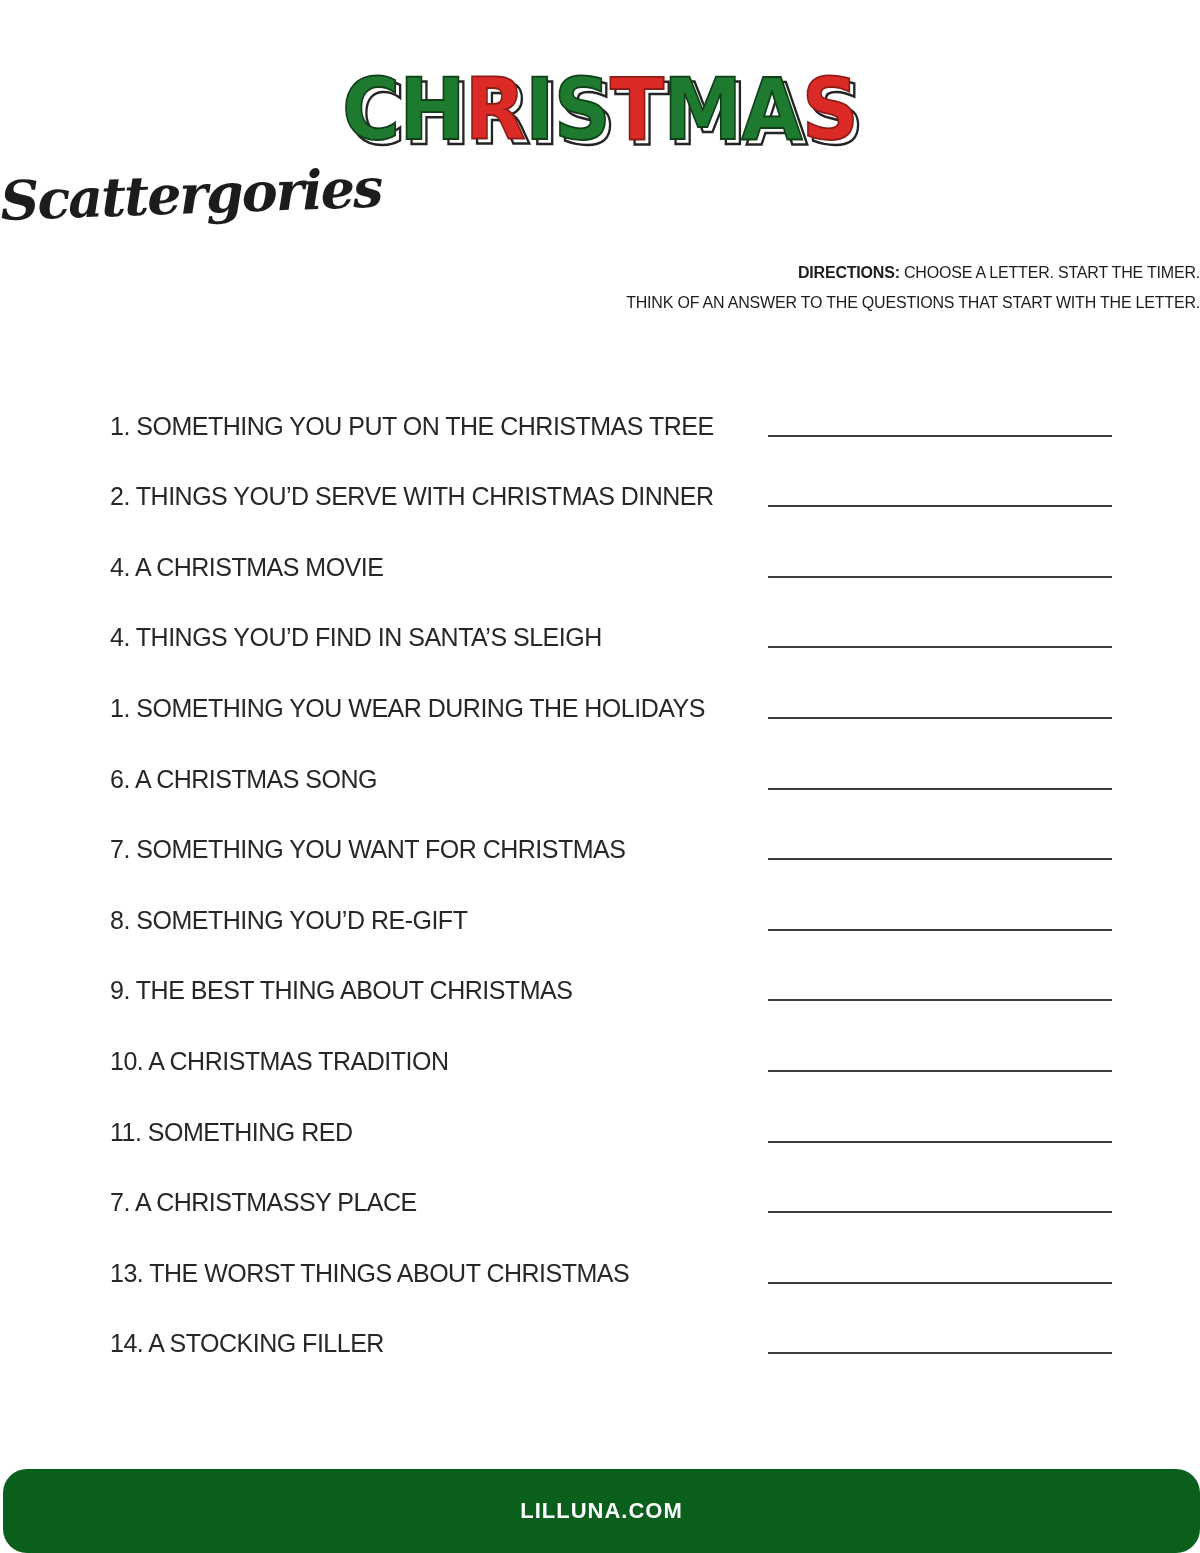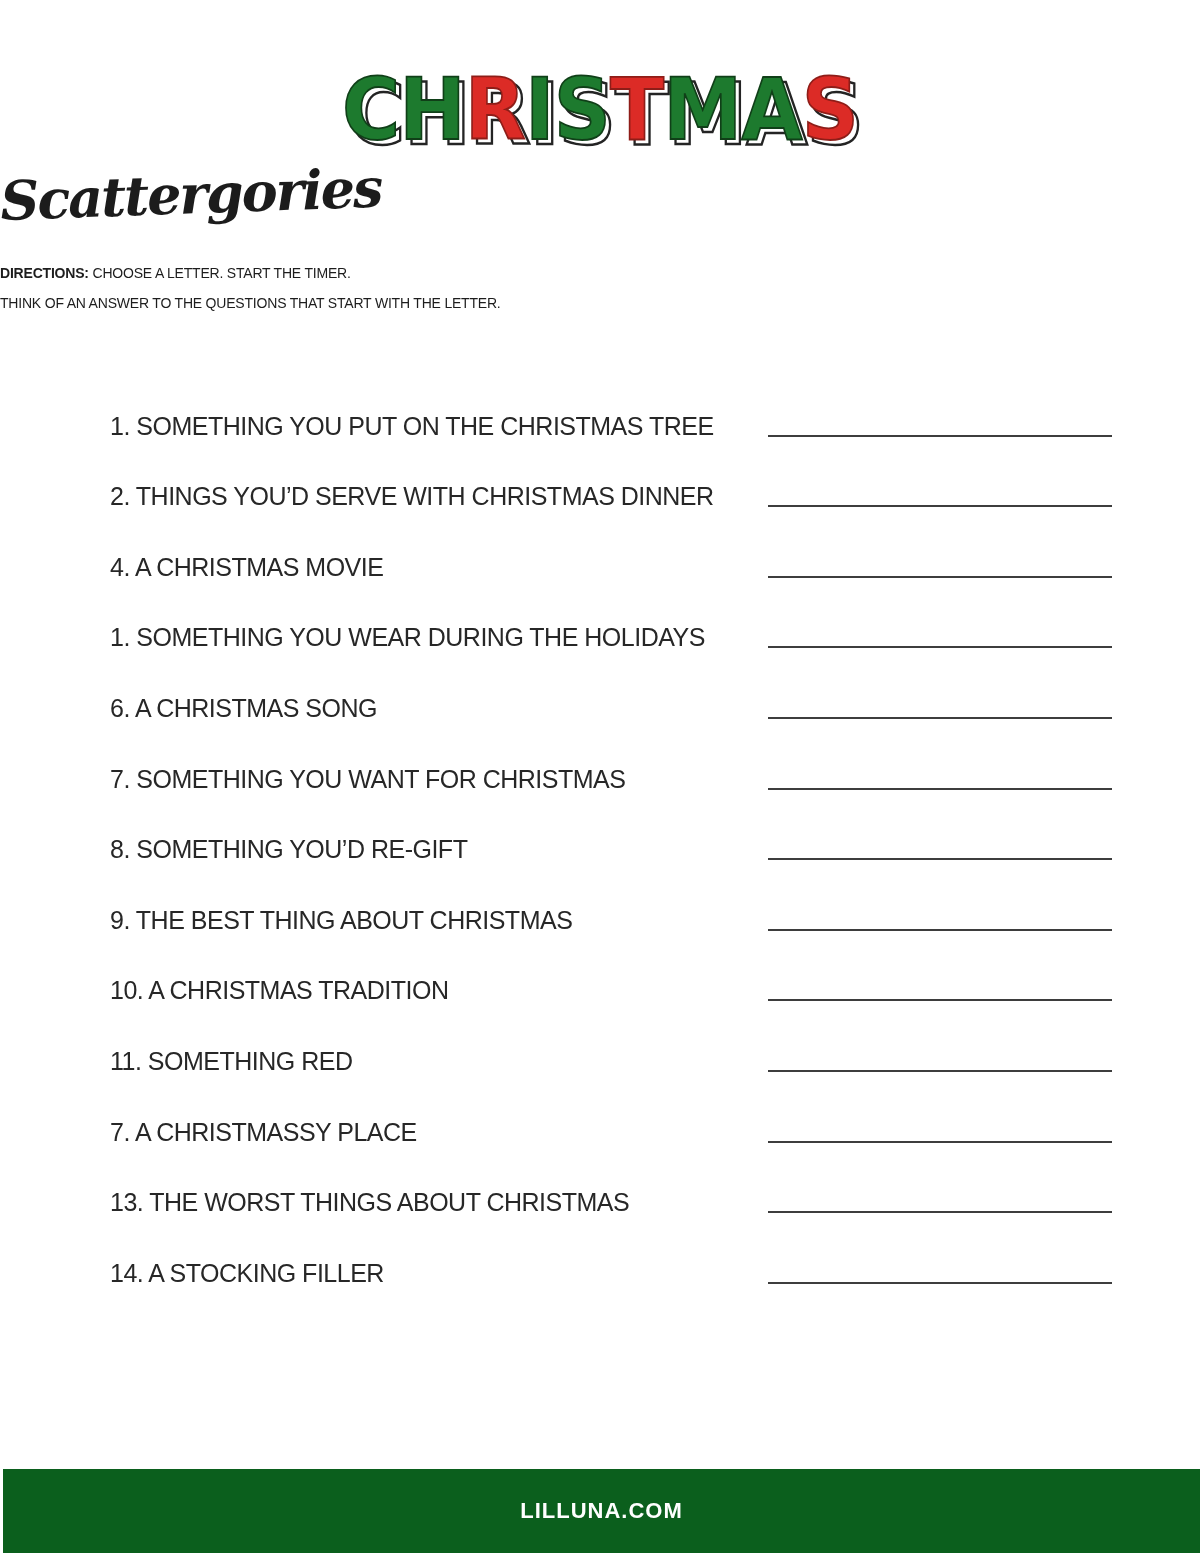--- a/index.html
+++ b/index.html
@@ -43,22 +43,22 @@
     font-size: 54px;
     font-weight: 700;
     color: #1c1c1c;
     letter-spacing: -2px;
     margin-top: -12px;
     transform: rotate(-2deg);
   }
   
   .directions {
     margin-top: 46px;
-    text-align: left;
-    font-size: 14px;
+    text-align: right;
+    font-size: 16px;
     line-height: 30px;
     color: #1d1d1d;
     letter-spacing: -0.2px;
   }
   .directions .bold { font-weight: 700; }
   
   .questions {
     list-style: none;
     margin: 50px 88px 0 110px;
     padding: 0;
@@ -88,20 +88,21 @@
   .footer {
     position: absolute;
     left: 3px;
     right: 0;
     bottom: 0;
     height: 84px;
     background: #0b5f1d;
     display: flex;
     align-items: center;
     justify-content: center;
+    border-radius: 24px;
   }
   .footer-text {
     color: #ffffff;
     font-size: 22px;
     font-weight: 700;
     letter-spacing: 1px;
   }
 </style>
 </head>
 <body>
@@ -130,20 +131,24 @@
     <li class="q-row">
       <span class="q-label">2. THINGS YOU’D SERVE WITH CHRISTMAS DINNER</span>
       <span class="answer-line"></span>
     </li>
 
     <li class="q-row">
       <span class="q-label">4. A CHRISTMAS MOVIE</span>
       <span class="answer-line"></span>
     </li>
 
+    <li class="q-row">
+      <span class="q-label">4. THINGS YOU’D FIND IN SANTA’S SLEIGH</span>
+      <span class="answer-line"></span>
+    </li>
 
     <li class="q-row">
       <span class="q-label">1. SOMETHING YOU WEAR DURING THE HOLIDAYS</span>
       <span class="answer-line"></span>
     </li>
 
     <li class="q-row">
       <span class="q-label">6. A CHRISTMAS SONG</span>
       <span class="answer-line"></span>
     </li>

